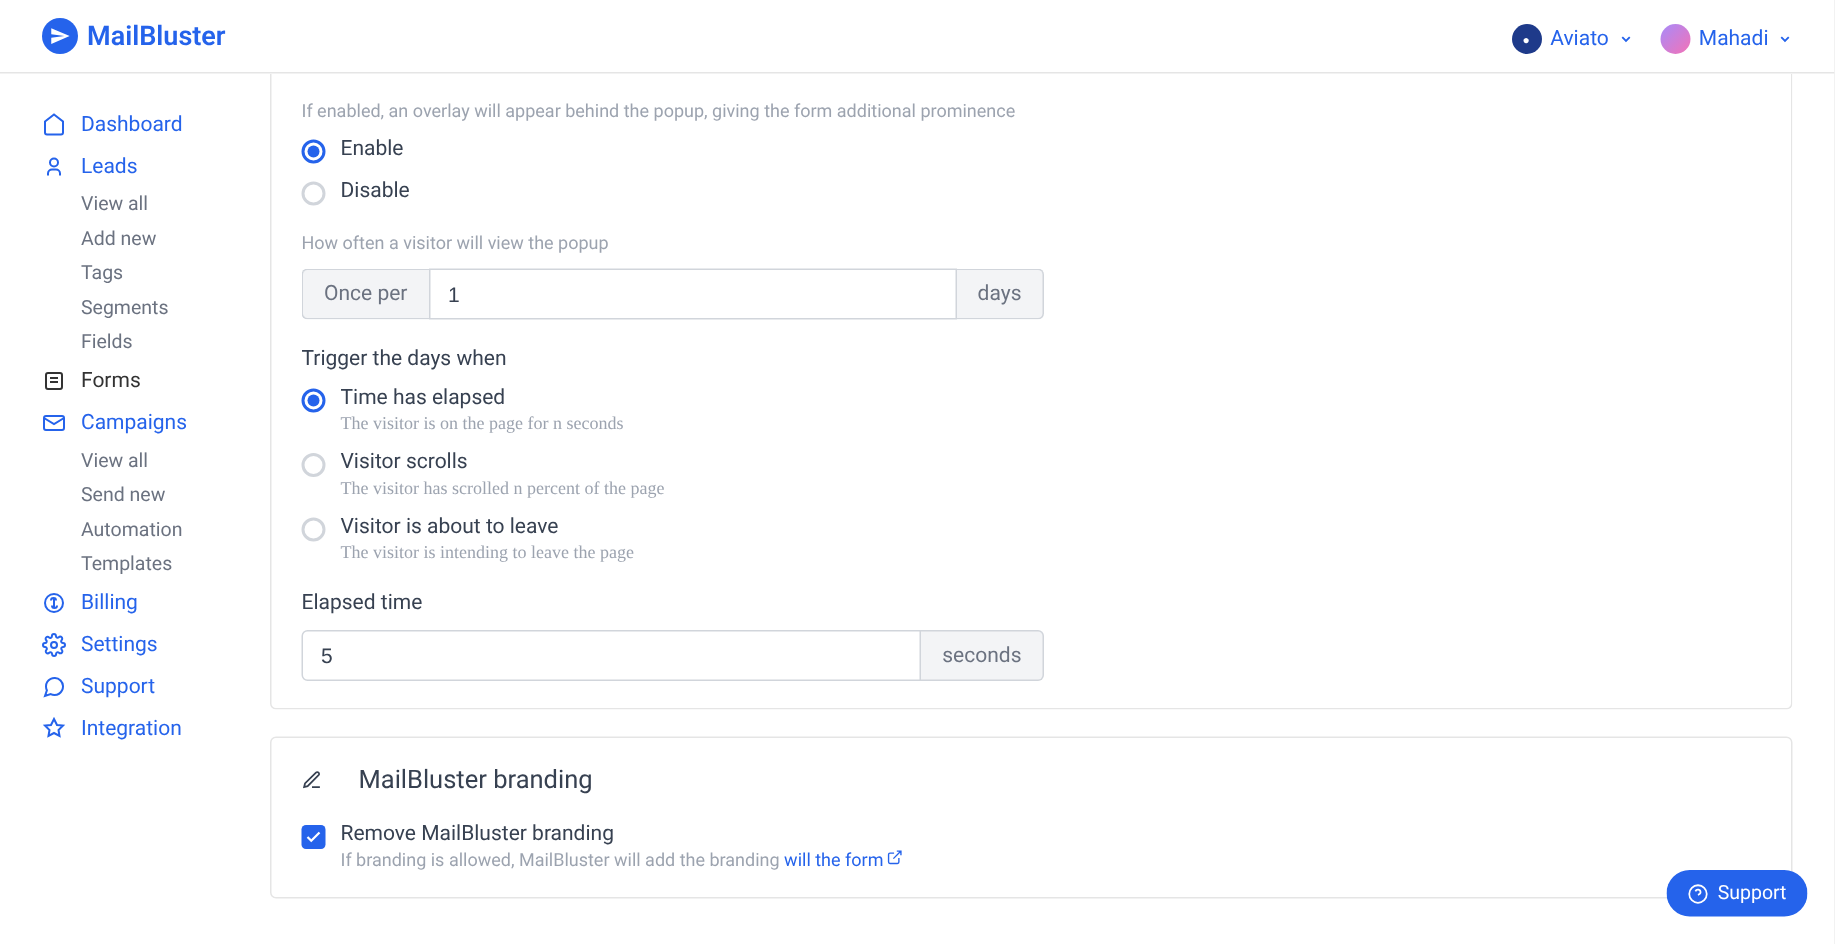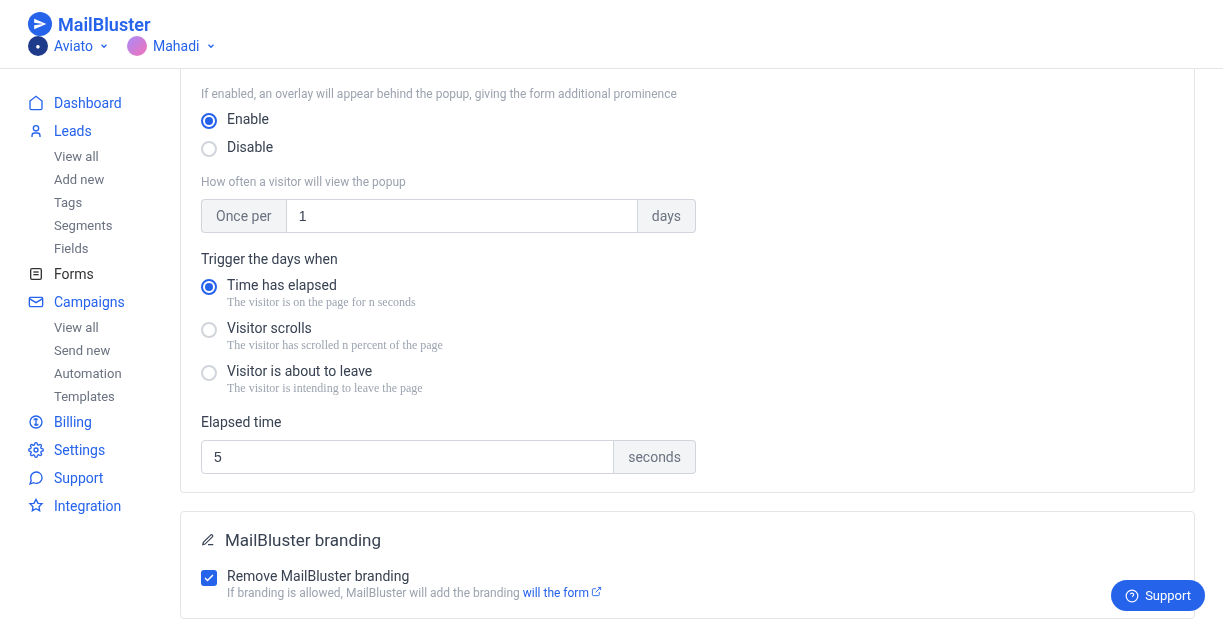--- a/index.html
+++ b/index.html
@@ -1,19 +1,19 @@
 <!DOCTYPE html>
 <html><head>
   <meta charset="utf-8">
   <style>
     * { box-sizing: border-box; margin: 0; padding: 0; }
     body { font-family: -apple-system, BlinkMacSystemFont, "Segoe UI", Roboto, sans-serif; font-size: 14px; color: #333; background: #fff; }
     
     
-    .header { display: flex; justify-content: space-between; align-items: flex-start; padding: 12px 28px; border-bottom: 1px solid #e5e5e5; flex-direction: column; }
+    .header { display: flex; justify-content: space-between; align-items: flex-end; padding: 12px 28px; border-bottom: 1px solid #e5e5e5; }
     .logo-area { display: flex; align-items: center; gap: 6px; color: #2563eb; font-weight: 600; font-size: 18px; }
     .logo-icon { width: 24px; height: 24px; background: #2563eb; border-radius: 50%; display: flex; align-items: center; justify-content: center; }
     .logo-icon svg { fill: white; }
     .header-right { display: flex; align-items: center; gap: 18px; }
     .header-item { display: flex; align-items: center; gap: 6px; color: #2563eb; font-size: 14px; cursor: pointer; }
     .avatar-blue { width: 20px; height: 20px; border-radius: 50%; background: #1e3a8a; display:flex; align-items:center; justify-content:center; color:white; font-size:8px; }
     .avatar-img { width: 20px; height: 20px; border-radius: 50%; background: linear-gradient(135deg, #a78bfa, #f472b6); }
     
     
     .layout { display: flex; }
@@ -45,21 +45,21 @@
     
     
     .input-group { display: flex; margin-top: 10px; max-width: 495px; }
     .input-addon { background: #f3f4f6; border: 1px solid #d1d5db; padding: 8px 14px; font-size: 14px; color: #6b7280; }
     .input-addon.left { border-right: none; border-radius: 4px 0 0 4px; }
     .input-addon.right { border-left: none; border-radius: 0 4px 4px 0; }
     .input-field { flex: 1; border: 1px solid #d1d5db; padding: 8px 12px; font-size: 14px; color: #374151; outline: none; }
     .input-field.round-left { border-radius: 4px 0 0 4px; }
     
     
-    .brand-header { display: flex; align-items: center; gap: 10px; margin-bottom: 18px; font-size: 17px; color: #374151; }
+    .brand-header { display: flex; align-items: center; gap: 24px; margin-bottom: 18px; font-size: 17px; color: #374151; }
     .checkbox-row { display: flex; align-items: flex-start; gap: 10px; }
     .checkbox { width: 16px; height: 16px; background: #2563eb; border-radius: 3px; display: flex; align-items: center; justify-content: center; flex-shrink: 0; margin-top: 2px; }
     .checkbox svg { stroke: white; }
     .checkbox-label { color: #374151; font-size: 14px; }
     .checkbox-desc { color: #9ca3af; font-size: 12px; margin-top: 2px; }
     .link { color: #2563eb; }
     .ext-icon { display: inline-block; margin-left: 2px; }
     
     
     .support-float { position: fixed; bottom: 18px; right: 18px; background: #2563eb; color: white; padding: 8px 14px; border-radius: 18px; display: flex; align-items: center; gap: 6px; font-size: 13px; cursor: pointer; }

